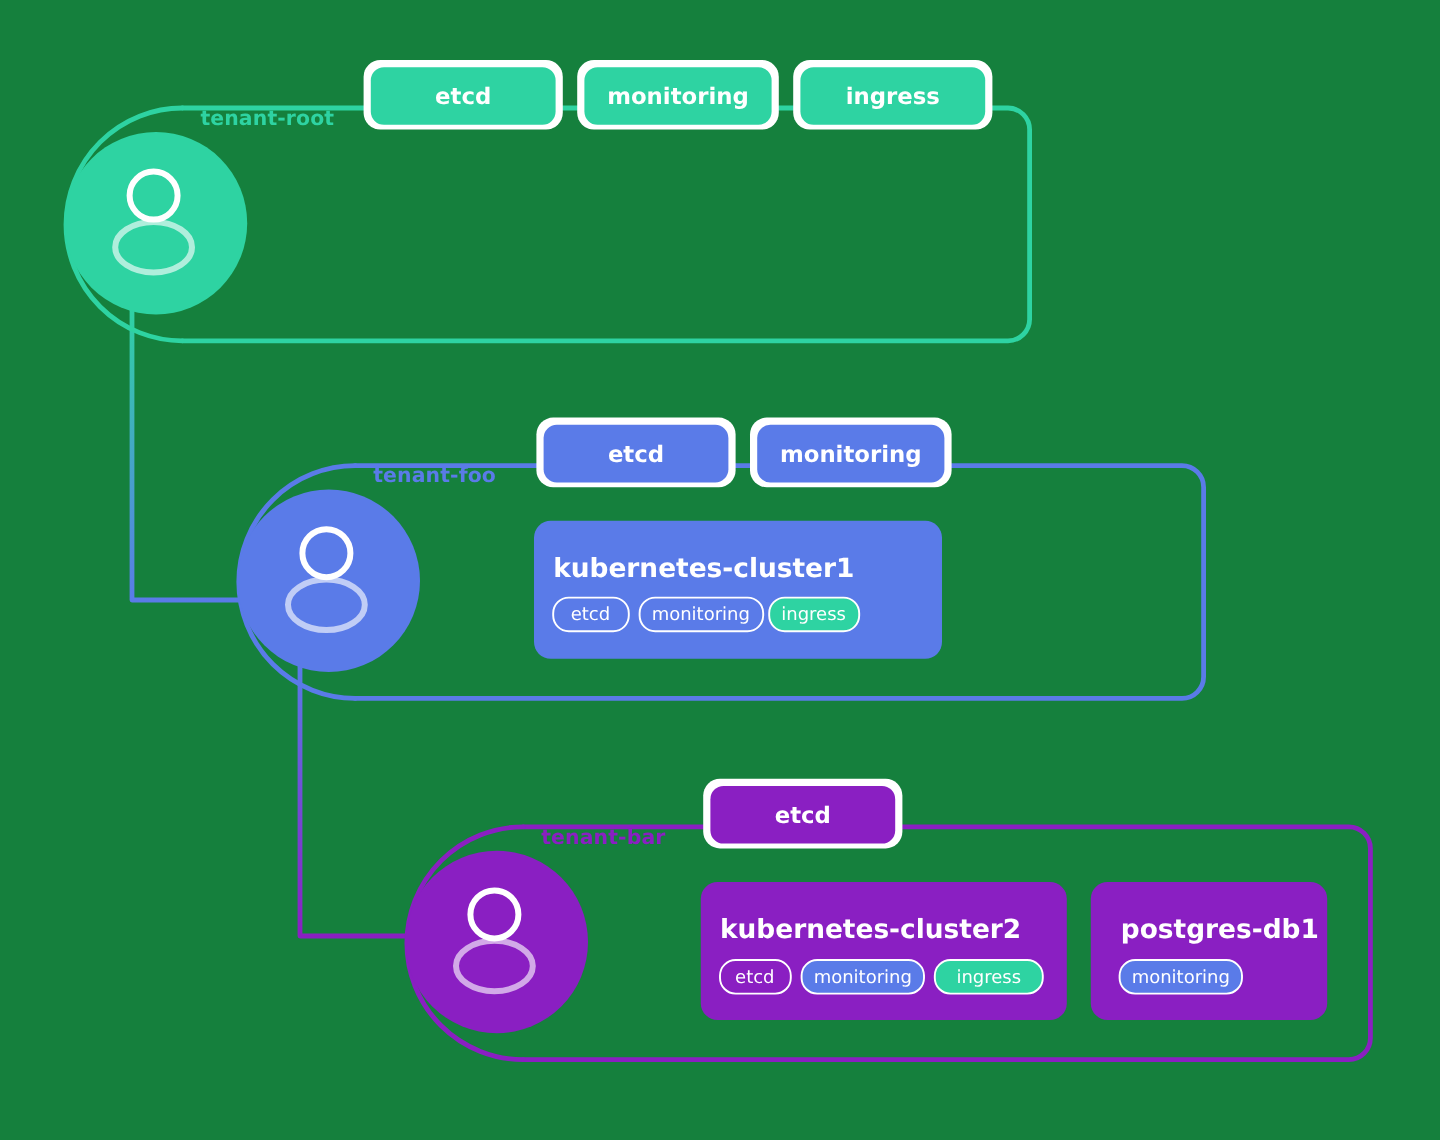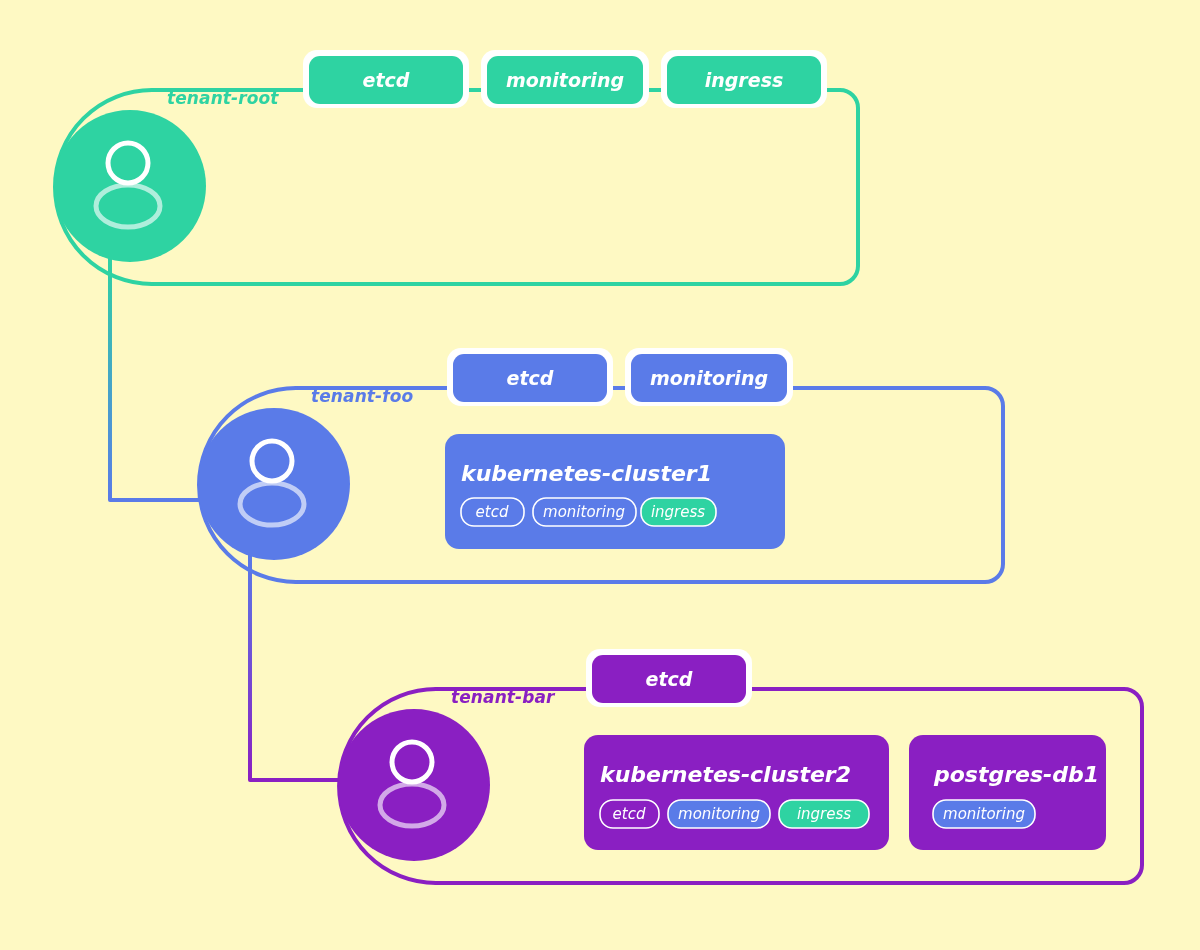--- a/index.html
+++ b/index.html
@@ -10,22 +10,21 @@
   body {
     width: 1200px;
     height: 950px;
     font-family: "DejaVu Sans", "Liberation Sans", sans-serif;
     overflow: hidden;
   }
   #stage {
     position: relative;
     width: 1200px;
     height: 950px;
-    background: #fef9c3;
-    font-style: italic;
+    background: #15803d;
   }
   svg.diagram {
     position: absolute;
     left: 0;
     top: 0;
     width: 1200px;
     height: 950px;
   }
   .tenant-label {
     font-weight: 700;

